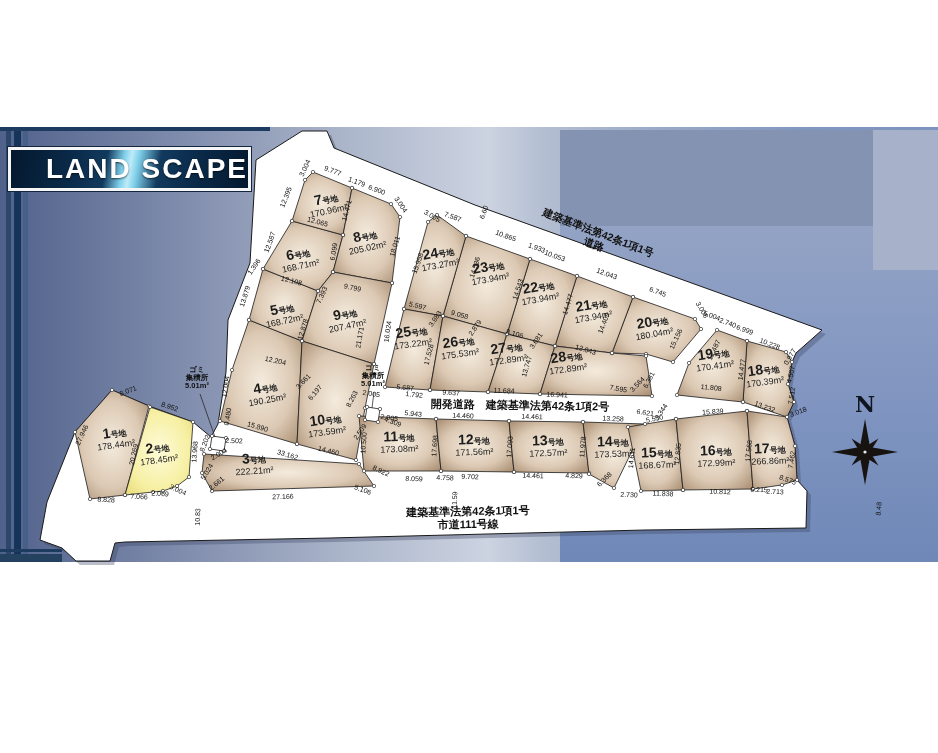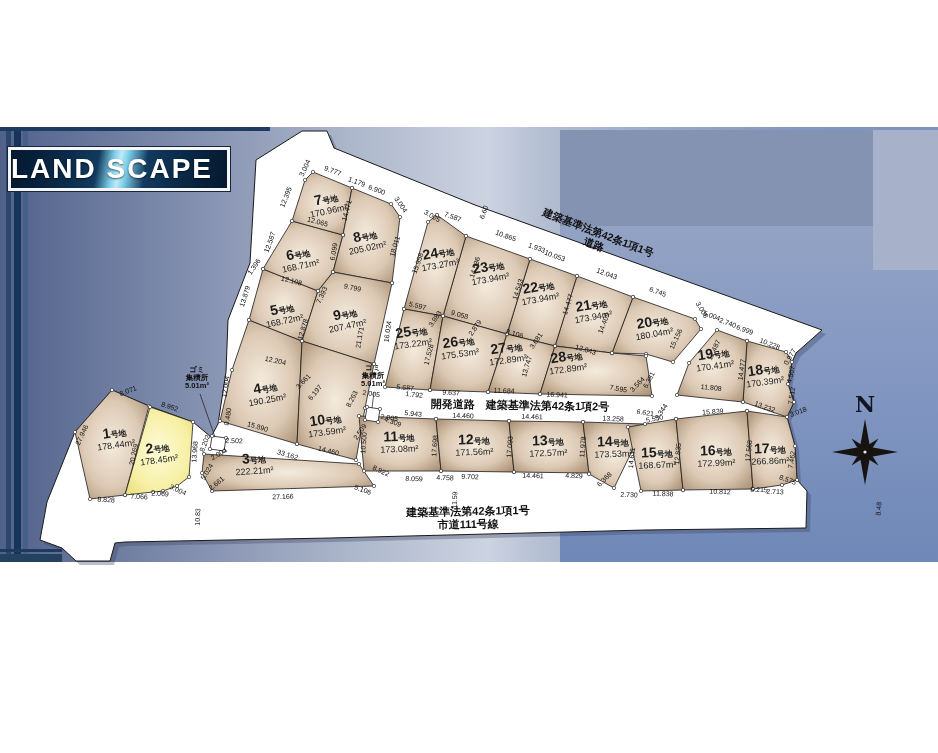--- a/index.html
+++ b/index.html
@@ -14,21 +14,21 @@
   .stripe{position:absolute;top:0;height:435px;}
   .stripe.s1{left:6px;width:5px;background:#2c4769;}
   .stripe.s2{left:14px;width:7px;background:#16335a;}
   .stripe.s3{left:23px;width:5px;background:#47608a;}
   .edge-top{position:absolute;left:0;top:0;width:270px;height:4px;background:#1d3a5f;}
   .edge-bot1{position:absolute;left:0;bottom:0;width:62px;height:8px;background:#24415f;}
   .edge-bot2{position:absolute;left:0;bottom:10px;width:62px;height:3px;background:#1d3a5f;}
   #logo{position:absolute;left:8px;top:147px;width:216px;height:38px;
         border:3px solid #f6f6f6;outline:1px solid #12263f;
         background:linear-gradient(100deg,#04182e 0%,#0b2c4c 28%,#123a5e 40%,#7fd0ea 47%,#bfeaf8 50%,#7fd0ea 53%,#123a5e 62%,#0b2c4c 75%,#04182e 100%);
-        display:flex;align-items:center;justify-content:flex-start;}
+        display:flex;align-items:center;justify-content:flex-end;padding-left:21px;}
   #logo span{color:#ffffff;font-weight:bold;font-size:28px;letter-spacing:2px;
         text-shadow:0 1px 2px rgba(0,0,0,.6);white-space:nowrap;}
   #map{position:absolute;left:0;top:0;width:938px;height:753px;}
 </style>
 </head>
 <body>
 
 <div id="page">
   <div id="band">
     <div class="bg-rect-right"></div>

